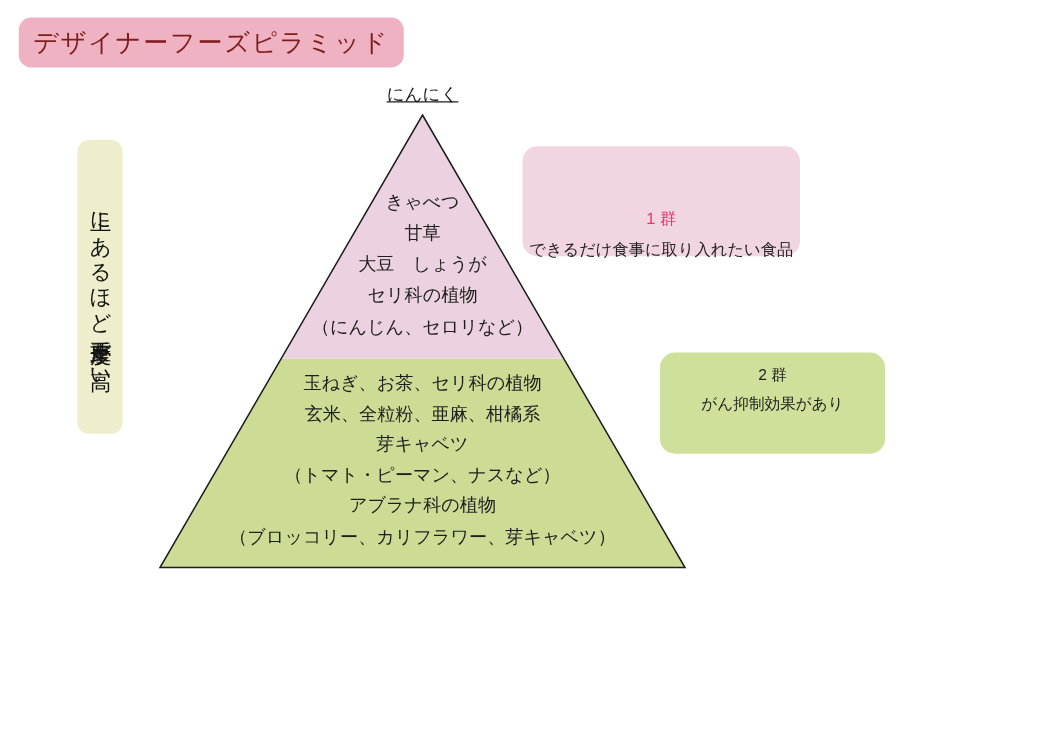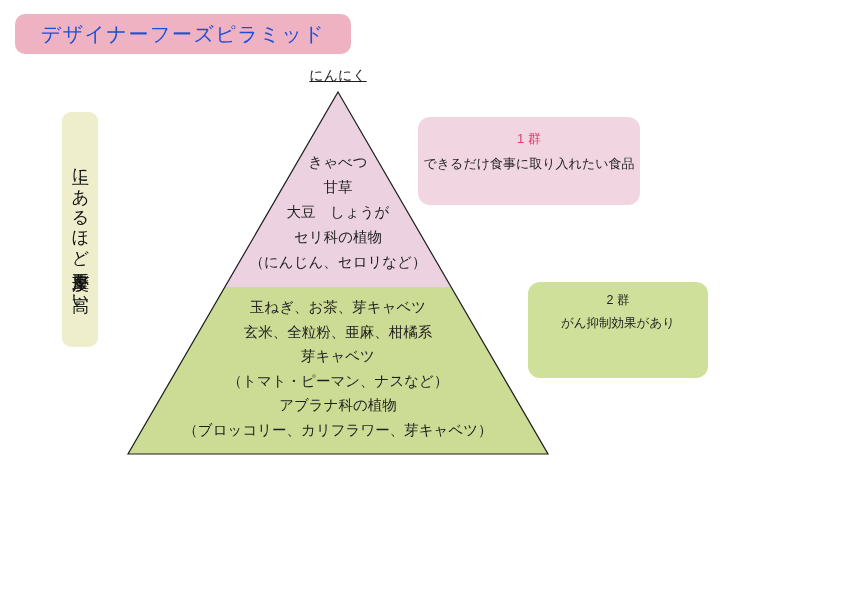--- a/index.html
+++ b/index.html
@@ -13,31 +13,31 @@
     position: relative;
     width: 842px;
     height: 595px;
     background: #ffffff;
     overflow: hidden;
   }
   .title-box {
     position: absolute;
     left: 15px;
     top: 14px;
-    width: 336px;
+    width: 308px;
     height: 40px;
     box-sizing: border-box;
     background: #efb2c2;
     border-radius: 10px;
     display: flex;
     align-items: center;
     justify-content: center;
     font-size: 20px;
     letter-spacing: 1.5px;
-    color: #1d4ed8;
+    color: #7f1d1d;
   }
   .side-note {
     position: absolute;
     left: 62px;
     top: 112px;
     width: 36px;
     height: 235px;
     box-sizing: border-box;
     background: #eeeecd;
     border-radius: 9px;
@@ -98,26 +98,27 @@
     top: 117px;
     width: 222px;
     height: 88px;
     background: #f1d6e2;
     padding-top: 9px;
     font-size: 13px;
     line-height: 25px;
   }
   .legend1 .legend-heading {
     color: #e6386d;
+    margin-top: 36px;
   }
   .legend2 {
     left: 528px;
     top: 282px;
     width: 180px;
-    height: 96px;
+    height: 81px;
     background: #cfe09a;
     padding-top: 7px;
     font-size: 12.5px;
     line-height: 23px;
   }
 </style>
 </head>
 <body>
 
 <div class="canvas">
@@ -140,21 +141,21 @@
 
   <div class="tier tier1-text">
     <div>きゃべつ</div>
     <div>甘草</div>
     <div>大豆　しょうが</div>
     <div>セリ科の植物</div>
     <div>（にんじん、セロリなど）</div>
   </div>
 
   <div class="tier tier2-text">
-    <div>玉ねぎ、お茶、芽キャベツ</div>
+    <div>玉ねぎ、お茶、セリ科の植物</div>
     <div>玄米、全粒粉、亜麻、柑橘系</div>
     <div>芽キャベツ</div>
     <div>（トマト・ピーマン、ナスなど）</div>
     <div>アブラナ科の植物</div>
     <div>（ブロッコリー、カリフラワー、芽キャベツ）</div>
   </div>
 
   <div class="legend legend1">
     <div class="legend-heading">1 群</div>
     <div>できるだけ食事に取り入れたい食品</div>

